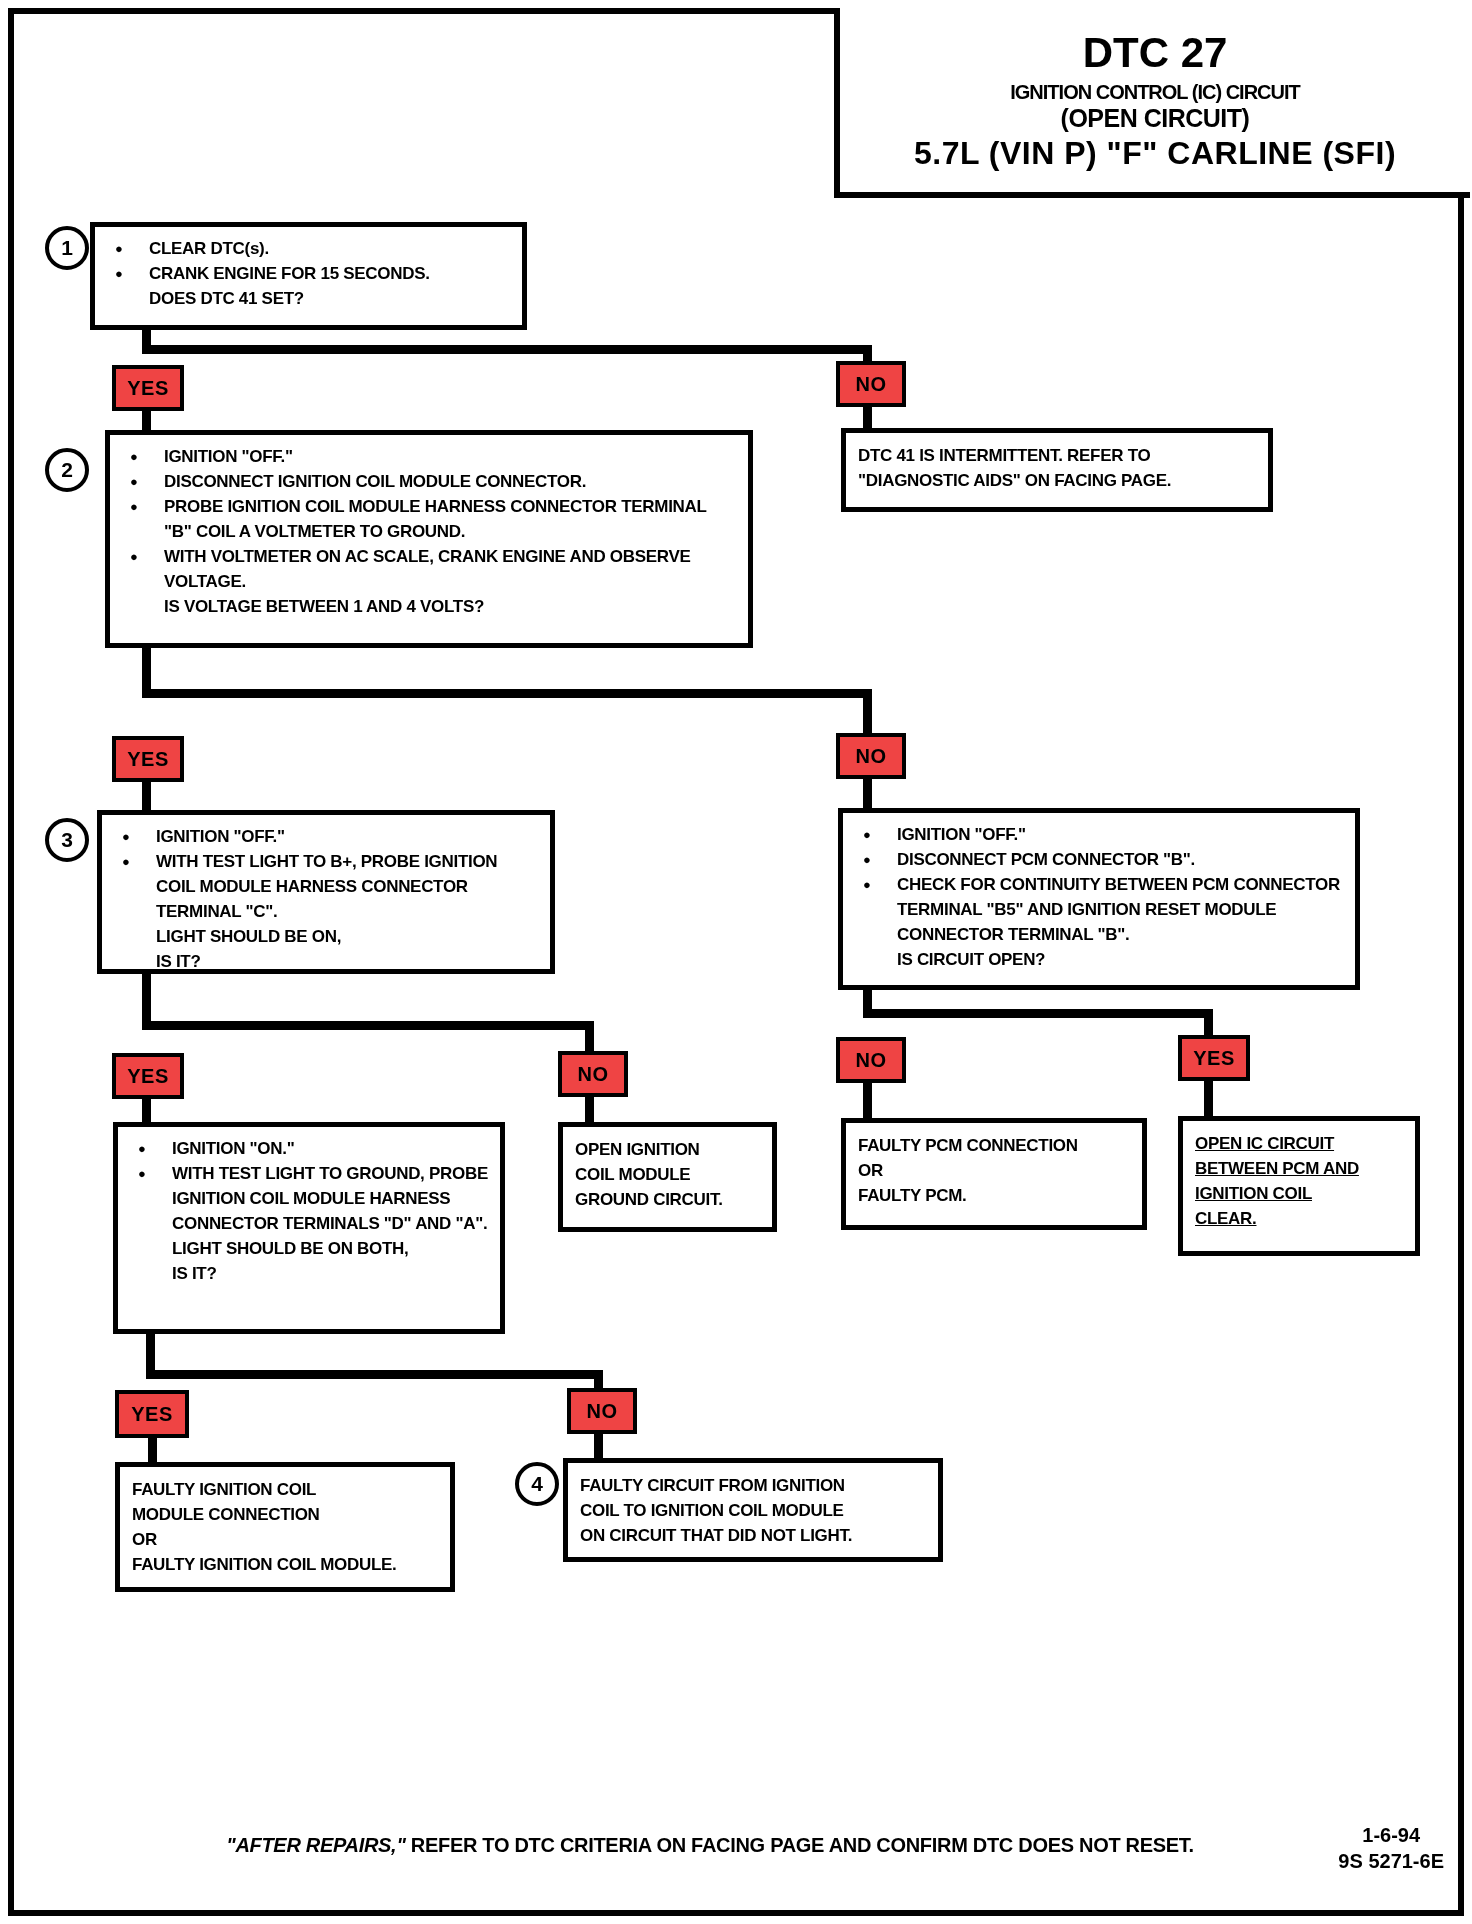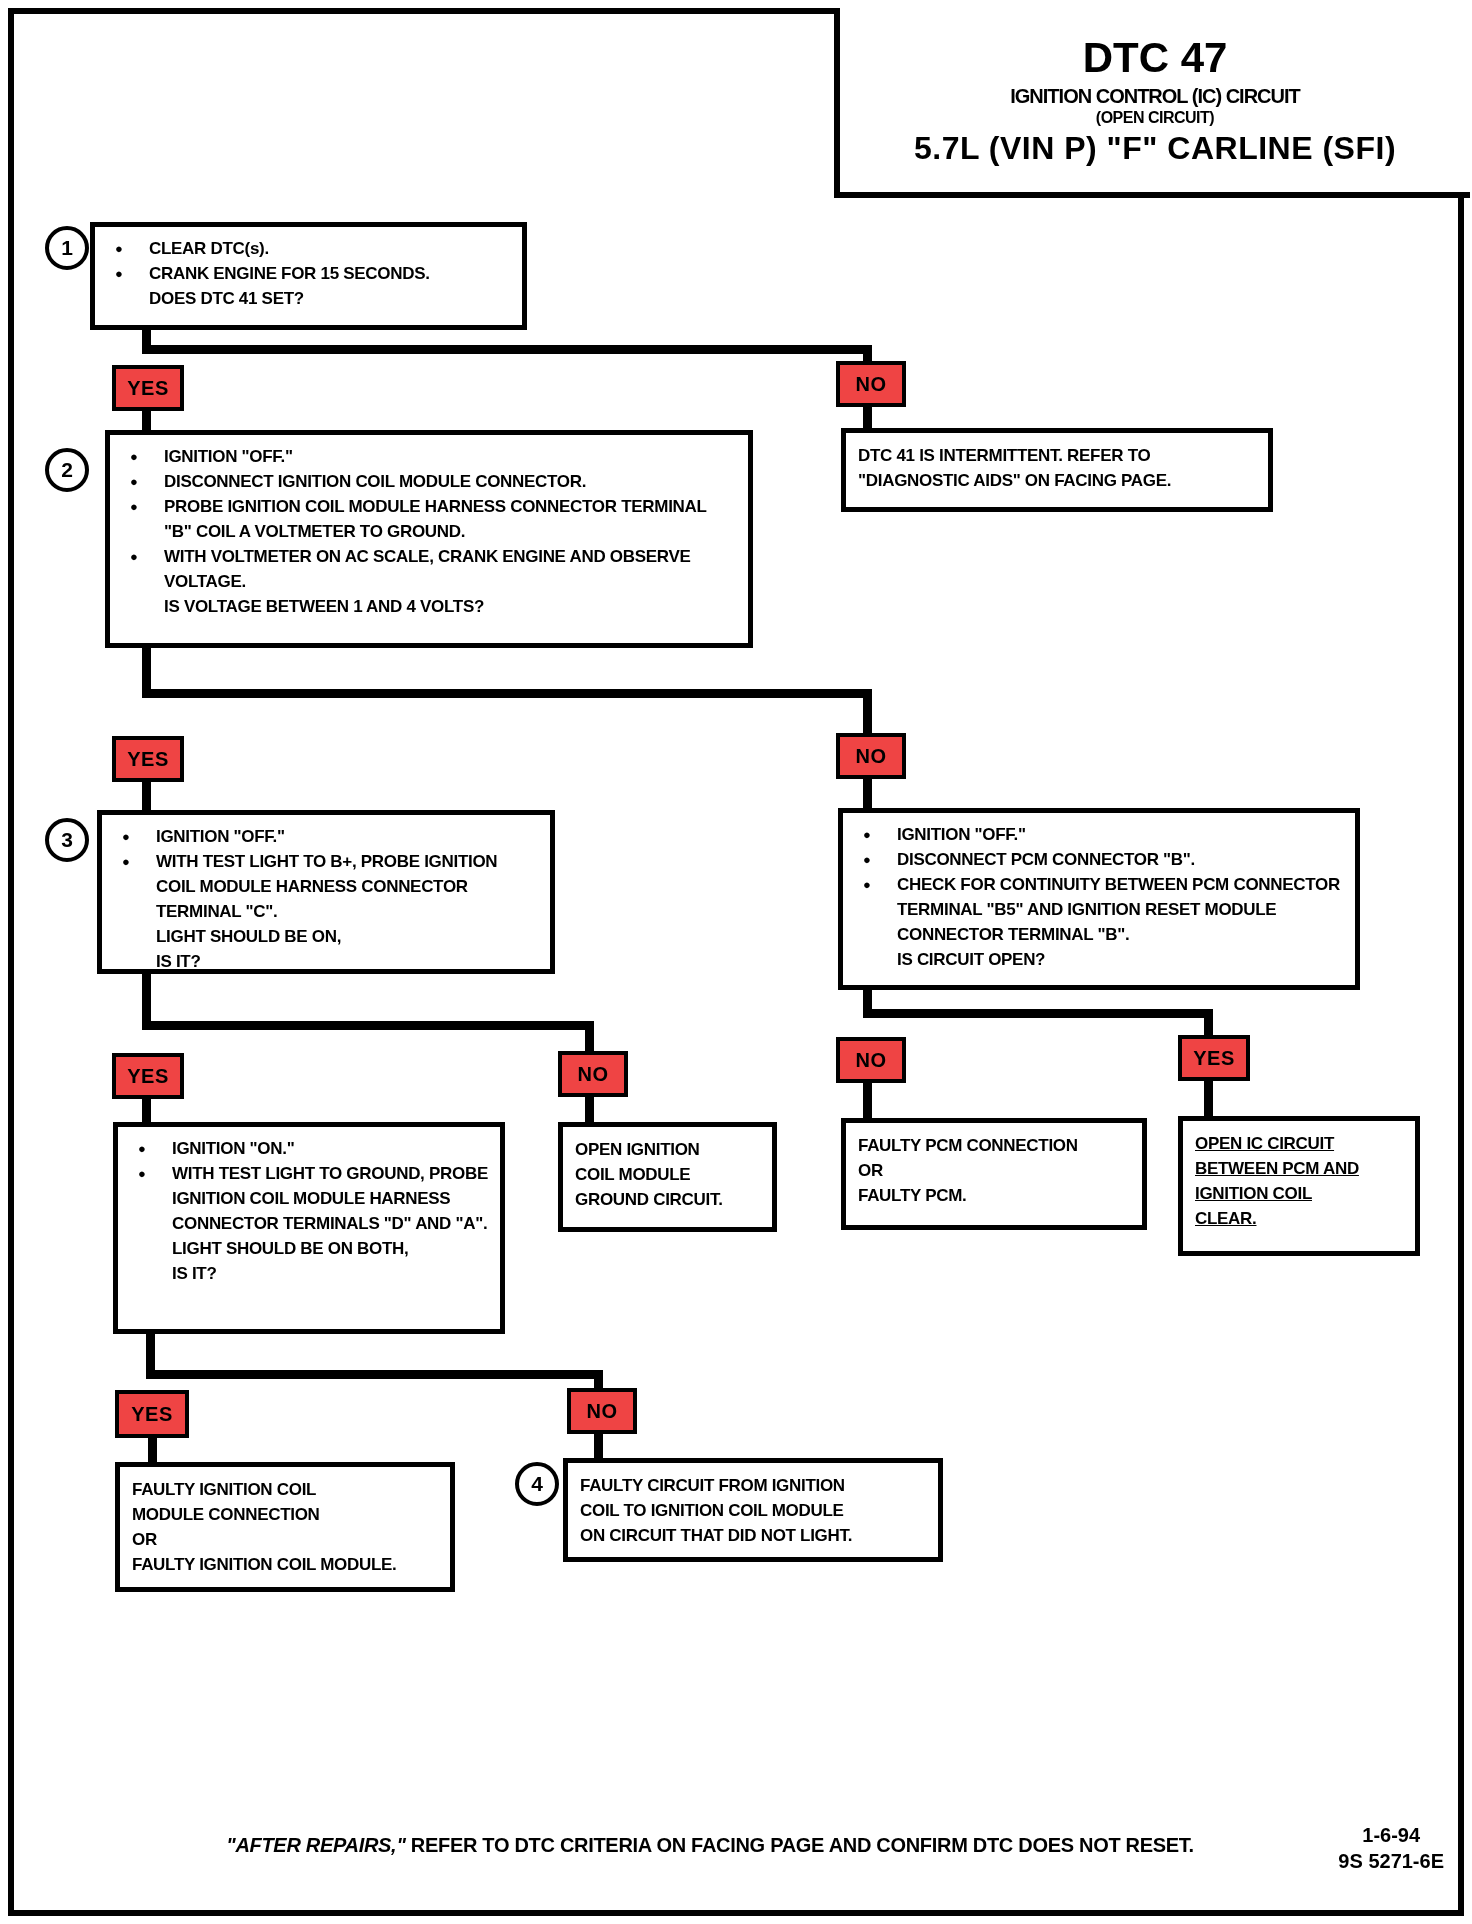--- a/index.html
+++ b/index.html
@@ -5,21 +5,21 @@
   html,body{margin:0;padding:0;background:#fff;}
   #page{position:relative;width:1472px;height:1924px;background:#fff;
         font-family:"Liberation Sans","DejaVu Sans",sans-serif;color:#000;overflow:hidden;}
   .frame{position:absolute;left:8px;top:8px;right:8px;bottom:8px;border:6px solid #000;}
   .titlebox{position:absolute;left:834px;top:8px;width:630px;height:184px;
             border-left:6px solid #000;border-bottom:6px solid #000;
             display:flex;flex-direction:column;align-items:center;justify-content:center;
             text-align:center;background:#fff;}
   .t1{font-size:42px;font-weight:bold;letter-spacing:0px;line-height:1.05;}
   .t2{font-size:20px;font-weight:bold;letter-spacing:-1px;line-height:1.0;margin-top:6px;}
-  .t3{font-size:16px;font-weight:bold;letter-spacing:-0.5px;line-height:1.0;margin-top:4px;}
+  .t3{font-size:25px;font-weight:bold;letter-spacing:-0.5px;line-height:1.0;margin-top:4px;}
   .t4{font-size:32px;font-weight:bold;letter-spacing:0.5px;line-height:1.0;margin-top:6px;}
   .box{position:absolute;border:5px solid #000;background:#fff;box-sizing:border-box;}
   .rows{padding:9px 12px 9px 12px;font-size:17px;font-weight:bold;letter-spacing:-0.3px;line-height:25px;}
   .row{display:flex;}
   .dot{width:42px;flex:0 0 42px;padding-left:8px;font-size:13px;box-sizing:border-box;}
   .btxt{flex:1;}
   .cont{padding-left:42px;}
   .plain{padding:10px 12px;font-size:17px;font-weight:bold;letter-spacing:-0.3px;line-height:25px;}
   .plain span{display:block;}
   .yn{position:absolute;border:4px solid #000;background:#ef4444;box-sizing:border-box;
@@ -36,21 +36,21 @@
           font-size:20px;font-weight:bold;line-height:26px;}
   .corner span{display:block;}
 </style>
 </head>
 <body>
 
 <div id="page">
   <div class="frame"></div>
 
   <div class="titlebox">
-    <div class="t1">DTC 47</div>
+    <div class="t1">DTC 27</div>
     <div class="t2">IGNITION CONTROL (IC) CIRCUIT</div>
     <div class="t3">(OPEN CIRCUIT)</div>
     <div class="t4">5.7L (VIN P) "F" CARLINE (SFI)</div>
   </div>
 
   <div class="circle" style="left:45px;top:226px;">
     <span>1</span>
   </div>
   <div class="box" style="left:90px;top:222px;width:437px;height:108px;">
     <div class="rows">

